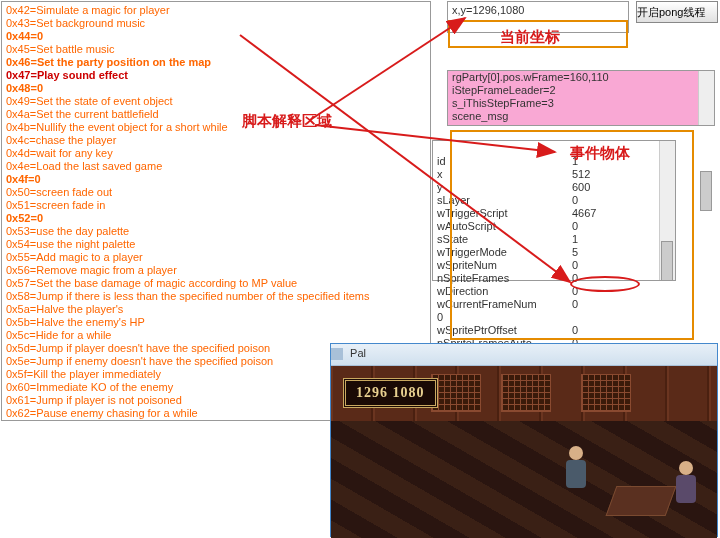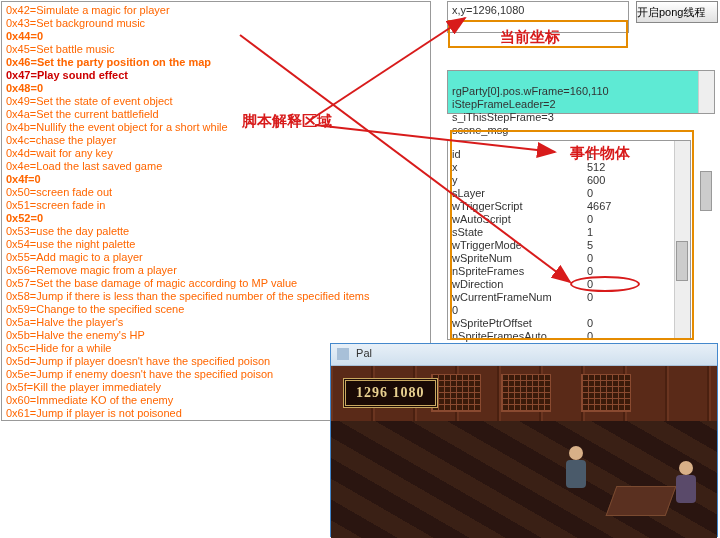--- a/index.html
+++ b/index.html
@@ -3,34 +3,34 @@
 <meta charset="utf-8">
 <style>
 *{margin:0;padding:0;box-sizing:border-box;font-family:"Microsoft YaHei",Arial,sans-serif;font-size:11px}
 body{width:720px;height:538px;background:#fff;position:relative;overflow:hidden}
 .script-panel{position:absolute;left:1px;top:1px;width:430px;height:420px;border:1px solid #999;background:#fff;overflow:hidden;padding:2px 4px;line-height:13px}
 .script-line{color:#ff6600;white-space:nowrap}
 .script-line.bold{font-weight:bold}
 .script-red{color:#cc0000}
 .debug-top{position:absolute;left:447px;top:1px;width:182px;height:32px;border:1px solid #999;background:#fff;padding:2px 4px;color:#333}
 .btn-pong{position:absolute;left:636px;top:1px;width:82px;height:22px;border:1px solid #888;background:linear-gradient(#fff,#e0e0e0);font-size:11px;text-align:left;line-height:20px;cursor:pointer}
-.debug-mid{position:absolute;left:447px;top:70px;width:268px;height:44px;border:1px solid #999;background:#5eead4;padding:14px 4px;color:#333;line-height:13px}
-.props-panel{position:absolute;left:447px;top:140px;width:244px;height:200px;border:1px solid #999;background:#fff;padding:7px 4px;line-height:13px;color:#333}
+.debug-mid{position:absolute;left:447px;top:70px;width:268px;height:56px;border:1px solid #999;background:#f9a8d4;padding:0 4px;color:#333;line-height:13px}
+.props-panel{position:absolute;left:432px;top:140px;width:244px;height:141px;border:1px solid #999;background:#fff;padding:14px 4px;line-height:13px;color:#333}
 .prop-row{display:flex}
 .prop-key{width:135px}
 .prop-val{flex:1}
 .scrollbar{position:absolute;right:0;top:0;width:16px;height:100%;background:#eee;border-left:1px solid #ccc}
 .scroll-thumb{position:absolute;right:2px;top:100px;width:12px;height:40px;background:#ccc;border:1px solid #999}
 .highlight-red{color:#c00}
 .circle-mark{position:absolute;left:570px;top:276px;width:70px;height:16px;border:2px solid #d81b1b;border-radius:50%}
 .label-red{position:absolute;color:#d81b1b;font-size:15px;font-weight:bold}
 .box-red{position:absolute;border:2px solid #e58b00}
 .arrow-svg{position:absolute;left:0;top:0;pointer-events:none}
 .game-window{position:absolute;left:330px;top:343px;width:388px;height:194px;border:1px solid #4488cc;background:#d4e4f0}
-.game-title{height:22px;background:linear-gradient(#e8f0f8,#d0e0ee);border-bottom:1px solid #a8c0d8;padding:3px 6px;color:#333}
+.game-title{height:22px;background:linear-gradient(#e8f0f8,#d0e0ee);border-bottom:1px solid #a8c0d8;padding:3px 0;color:#333}
 .game-canvas{position:relative;height:172px;background:#3a2018;overflow:hidden}
 .game-scene{position:absolute;inset:0;background:linear-gradient(180deg,#5a3225 0%,#4a2820 40%,#2a1510 100%)}
 .wood-panel{position:absolute;left:0;top:0;width:100%;height:55px;background:repeating-linear-gradient(90deg,#6b3520 0,#6b3520 2px,#5a2a18 2px,#5a2a18 40px,#4a2010 40px,#4a2010 42px)}
 .lattice{position:absolute;top:8px;width:50px;height:38px;background:repeating-linear-gradient(0deg,#8a4a30 0,#8a4a30 1px,transparent 1px,transparent 6px),repeating-linear-gradient(90deg,#8a4a30 0,#8a4a30 1px,transparent 1px,transparent 6px),#3a1a0a;border:1px solid #8a4a30}
 .floor{position:absolute;left:0;top:55px;width:100%;height:120px;background:repeating-linear-gradient(30deg,#3a2015 0,#3a2015 18px,#2a1510 18px,#2a1510 36px)}
 .coord-box{position:absolute;left:12px;top:12px;padding:4px 10px;background:#1a0a05;border:3px double #c9a860;color:#e8d090;font-size:14px;font-weight:bold;font-family:Georgia,serif;letter-spacing:1px}
 .sprite{position:absolute;width:30px;height:50px}
 .sprite.p1{left:230px;top:80px}
 .sprite.p2{left:340px;top:95px}
 .sprite-head{width:14px;height:14px;background:#d8b088;border-radius:50%;margin:0 auto}
@@ -59,21 +59,20 @@
     <div class="script-line bold">0x4f=0</div>
     <div class="script-line">0x50=screen fade out</div>
     <div class="script-line">0x51=screen fade in</div>
     <div class="script-line bold">0x52=0</div>
     <div class="script-line">0x53=use the day palette</div>
     <div class="script-line">0x54=use the night palette</div>
     <div class="script-line">0x55=Add magic to a player</div>
     <div class="script-line">0x56=Remove magic from a player</div>
     <div class="script-line">0x57=Set the base damage of magic according to MP value</div>
     <div class="script-line">0x58=Jump if there is less than the specified number of the specified items</div>
-    <div class="script-line">0x59=Change to the specified scene</div>
     <div class="script-line">0x5a=Halve the player's</div>
     <div class="script-line">0x5b=Halve the enemy's HP</div>
     <div class="script-line">0x5c=Hide for a while</div>
     <div class="script-line">0x5d=Jump if player doesn't have the specified poison</div>
     <div class="script-line">0x5e=Jump if enemy doesn't have the specified poison</div>
     <div class="script-line">0x5f=Kill the player immediately</div>
     <div class="script-line">0x60=Immediate KO of the enemy</div>
     <div class="script-line">0x61=Jump if player is not poisoned</div>
     <div class="script-line">0x62=Pause enemy chasing for a while</div>
   </div>

